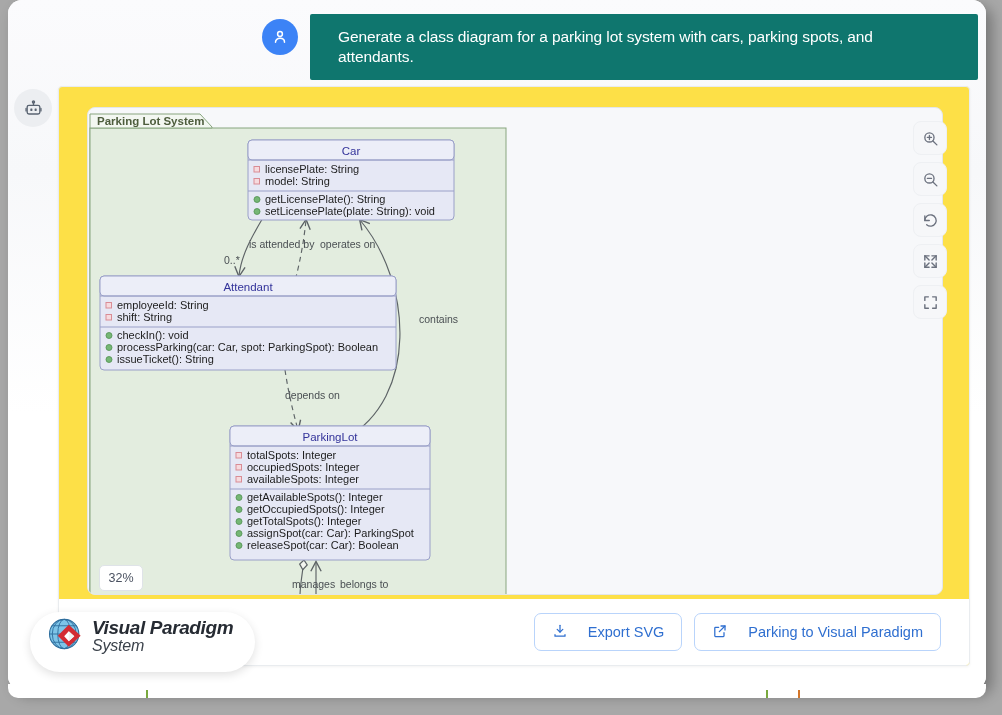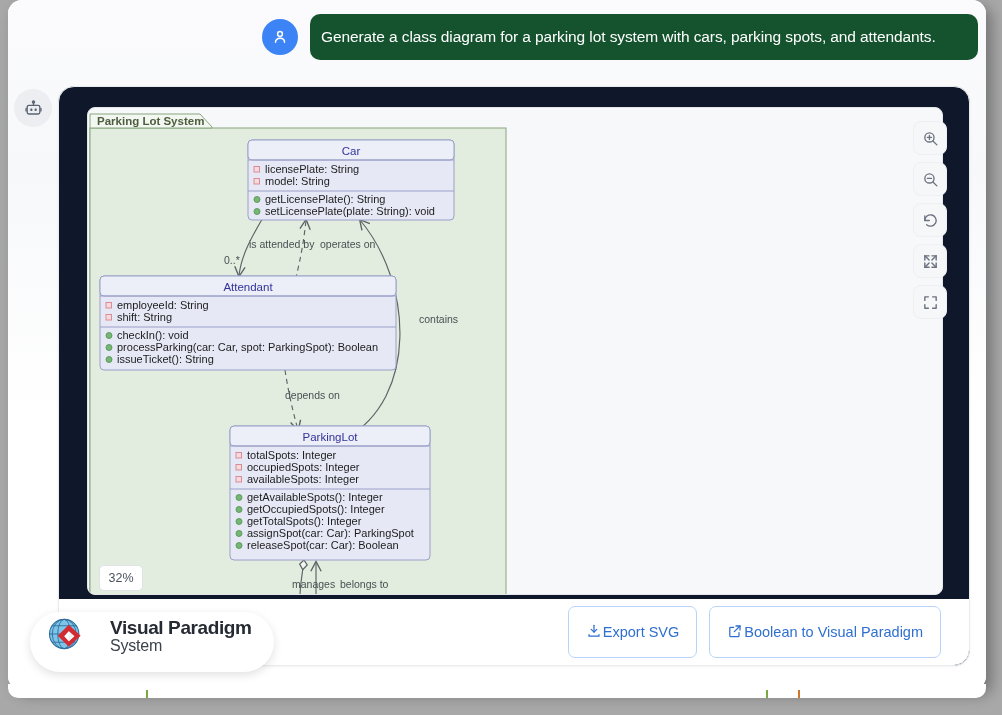--- a/index.html
+++ b/index.html
@@ -38,47 +38,47 @@
   #user-avatar {
     width: 36px; height: 36px;
     border-radius: 50%;
     background: #3c83f6;
     flex: 0 0 auto;
     display: flex; align-items: center; justify-content: center;
     margin-top: 5px;
   }
   #user-bubble {
     flex: 1 1 auto;
-    background: #14532d;
+    background: #0f766e;
     color: #ffffff;
-    border-radius: 10px;
-    padding: 13px 11px;
+    border-radius: 2px;
+    padding: 13px 28px;
     font-size: 15.5px;
     line-height: 1.3;
     letter-spacing: -0.1px;
   }
 
   
   #bot-avatar {
     position: absolute;
     left: 6px; top: 89px;
     width: 38px; height: 38px;
     border-radius: 50%;
     background: #eceef1;
     display: flex; align-items: center; justify-content: center;
   }
 
   
   #result-card {
     position: absolute;
     left: 50px; top: 86px;
     width: 912px; height: 580px;
-    background: #0f172a;
+    background: #fde047;
     border: 1px solid #e9ecef;
-    border-radius: 16px;
+    border-radius: 4px;
     box-shadow: 0 1px 3px rgba(0,0,0,0.05);
     overflow: hidden;
   }
 
   
   #canvas-area {
     position: absolute;
     left: 28px; top: 20px;
     width: 856px; height: 488px;
     background: #f7f8fa;
@@ -120,44 +120,45 @@
   #footer-bar {
     position: absolute;
     left: 0; bottom: 0;
     width: 100%; height: 66px;
     display: flex; align-items: center; justify-content: flex-end;
     gap: 12px;
     padding-right: 28px;
     background: #ffffff;
   }
   .footer-btn {
-    height: 52px;
+    height: 38px;
     border: 1px solid #b9d4fb;
     border-radius: 7px;
     background: #ffffff;
     color: #2f6fd0;
     font-size: 14.5px;
-    display: flex; align-items: center; gap: 1px;
+    display: flex; align-items: center; gap: 20px;
     padding: 0 17px;
     cursor: pointer;
     white-space: nowrap;
   }
 
   
   #vp-logo-pill {
     position: absolute;
     left: 22px; top: 612px;
     height: 60px;
     background: #ffffff;
     border-radius: 30px;
     box-shadow: 0 3px 10px rgba(0,0,0,0.12);
     display: flex; align-items: center;
-    gap: 22px;
+    gap: 4px;
     padding: 0 22px 12px 14px;
     z-index: 5;
+    font-style: italic;
   }
   #vp-logo-text { line-height: 1.05; }
   #vp-name {
     font-size: 19px; font-weight: bold; color: #262b33;
     letter-spacing: -0.4px;
   }
   #vp-sub { font-size: 16px; color: #3b424b; letter-spacing: -0.2px; }
 
   
   #bottom-peek {
@@ -358,21 +359,21 @@
         <span>Export SVG</span>
       </div>
       <div class="footer-btn">
         <span>
           <svg width="16" height="16" viewBox="0 0 24 24" fill="none" stroke="#2f6fd0" stroke-width="1.9" stroke-linecap="round" stroke-linejoin="round">
             <path d="M13.5 4.5H19.5V10.5"></path>
               <path d="M19.5 4.5 11 13"></path>
             <path d="M18 14.5v4.8a1 1 0 0 1-1 1H5.2a1 1 0 0 1-1-1V7.5a1 1 0 0 1 1-1H10"></path>
           </svg>
         </span>
-        <span>Boolean to Visual Paradigm</span>
+        <span>Parking to Visual Paradigm</span>
       </div>
     </div>
   </div>
 
   <div id="vp-logo-pill">
     <span>
       <svg width="44" height="44" viewBox="0 0 48 48">
         <circle cx="22" cy="24" r="16" fill="#7ec4e8" stroke="#2f6f9e" stroke-width="1.2"></circle>
         <g fill="none" stroke="#2f6f9e" stroke-width="1">
           <ellipse cx="22" cy="24" rx="7" ry="16"></ellipse>

